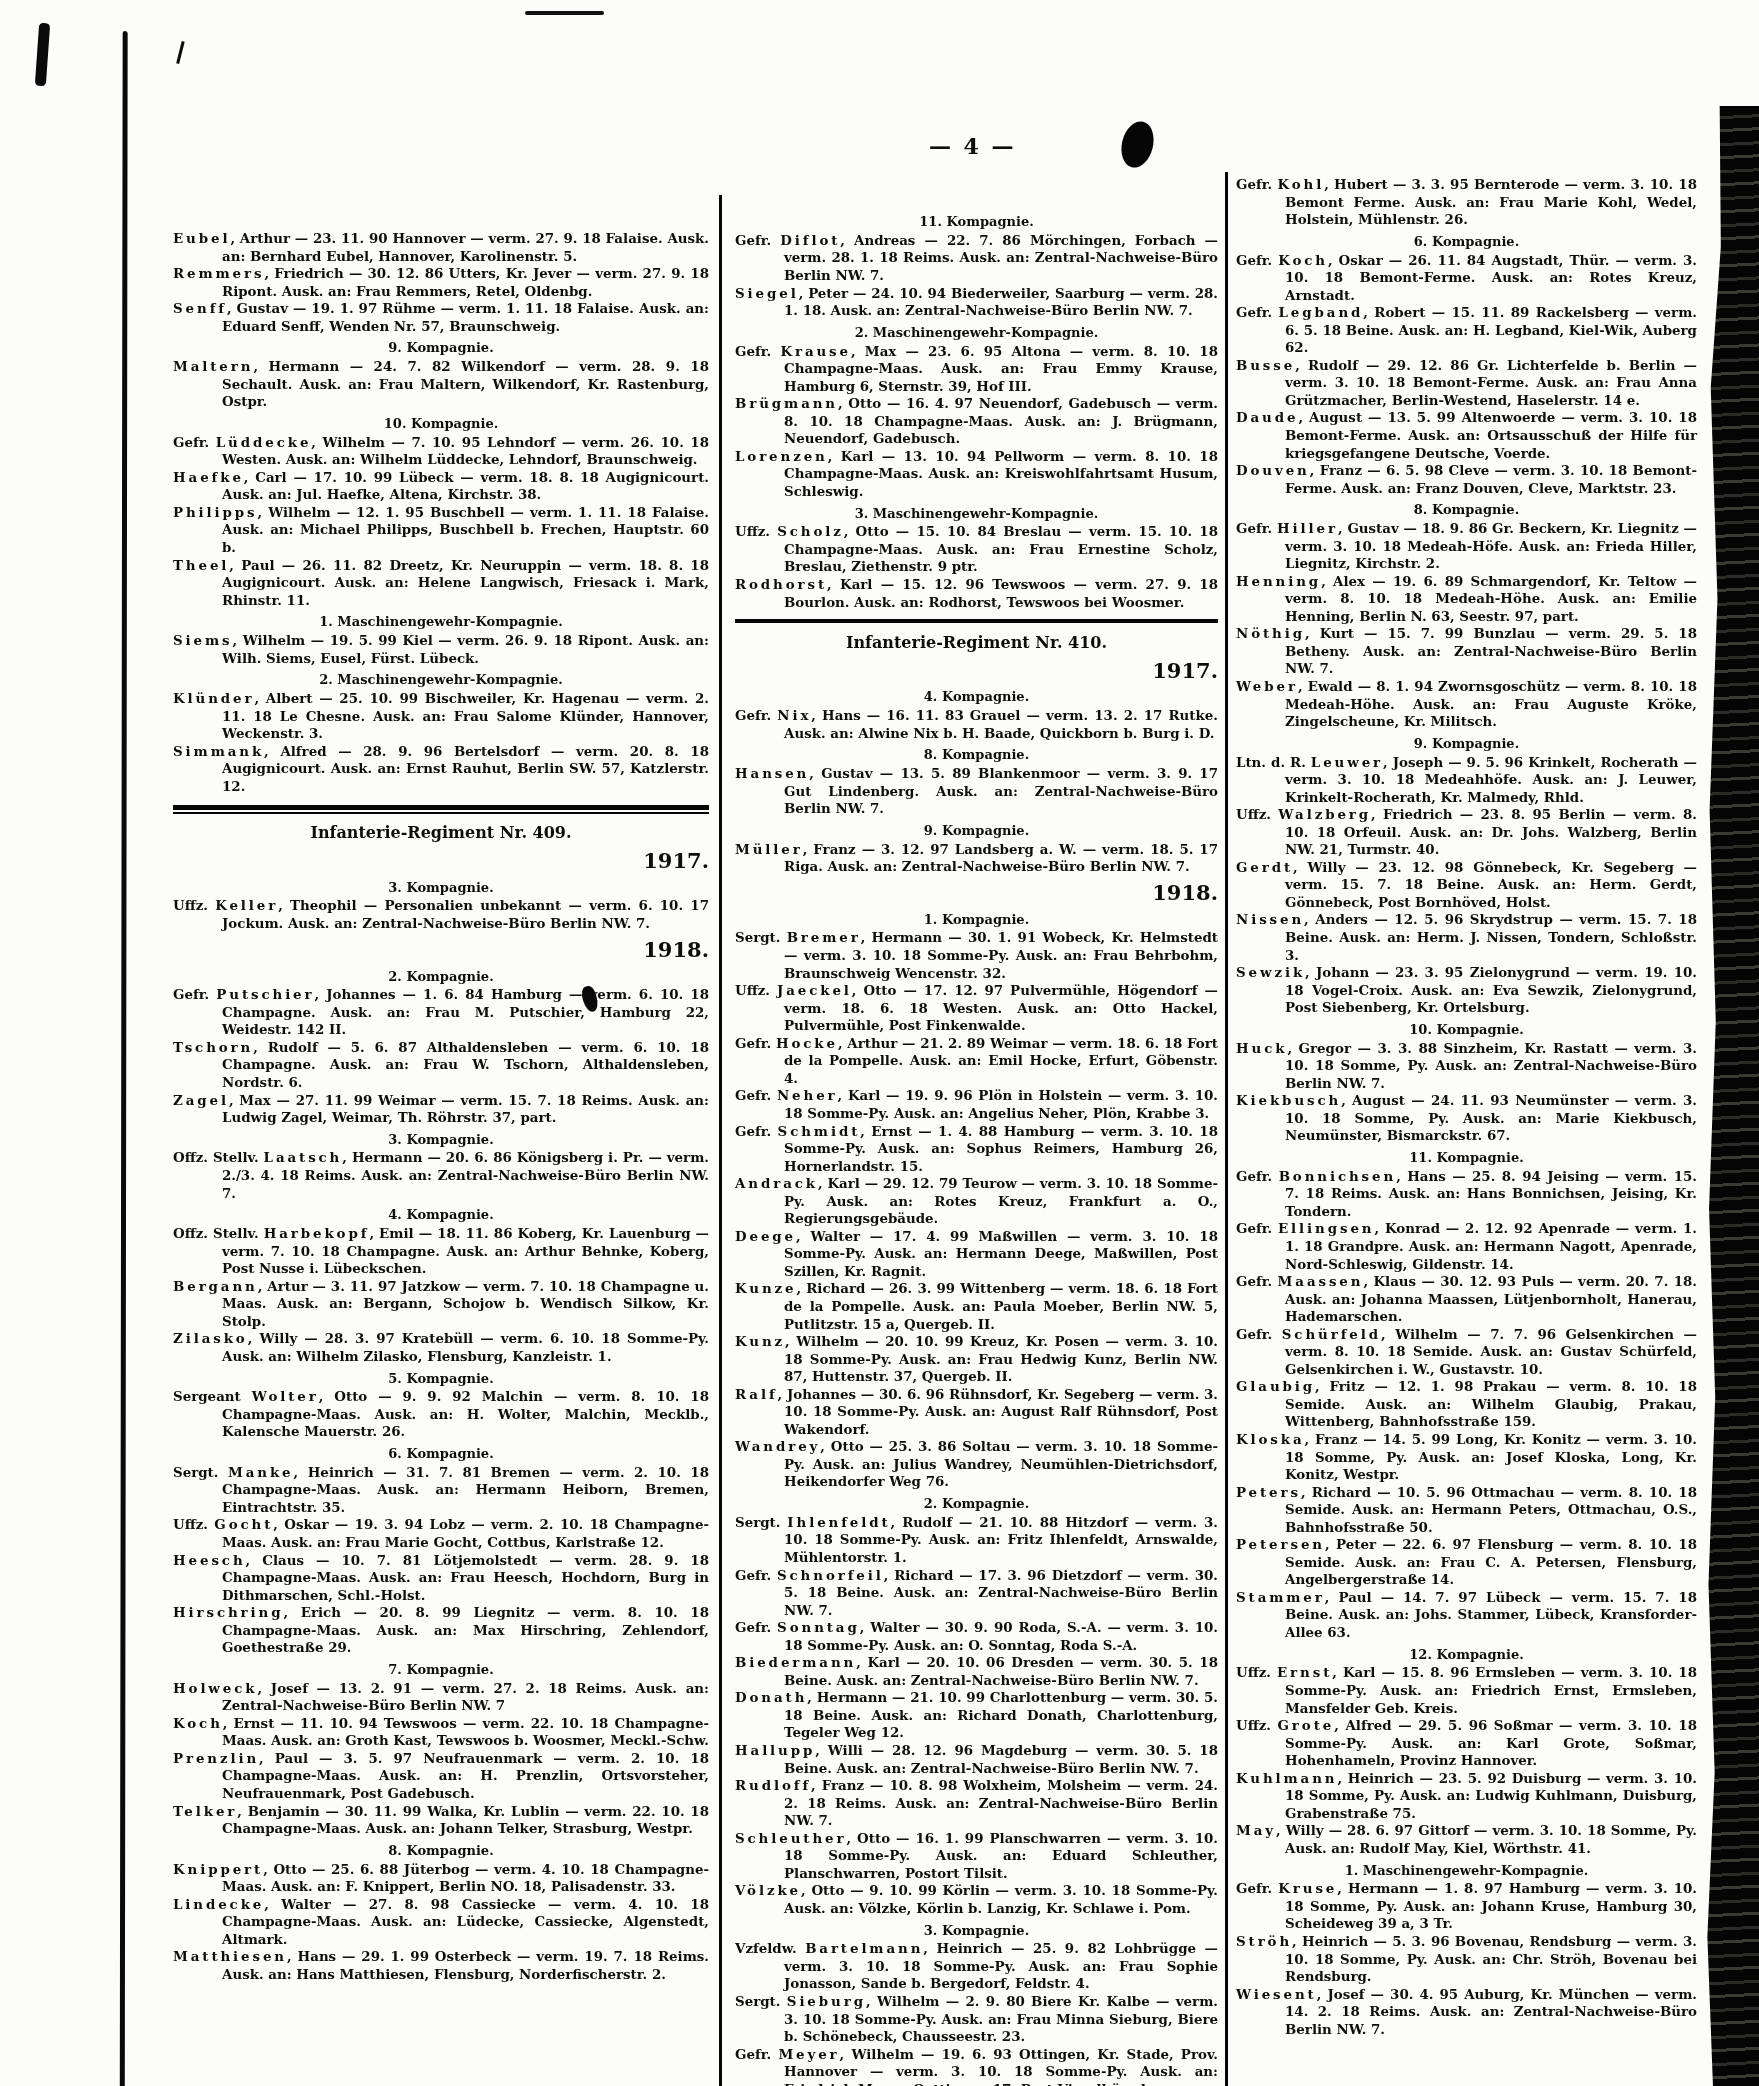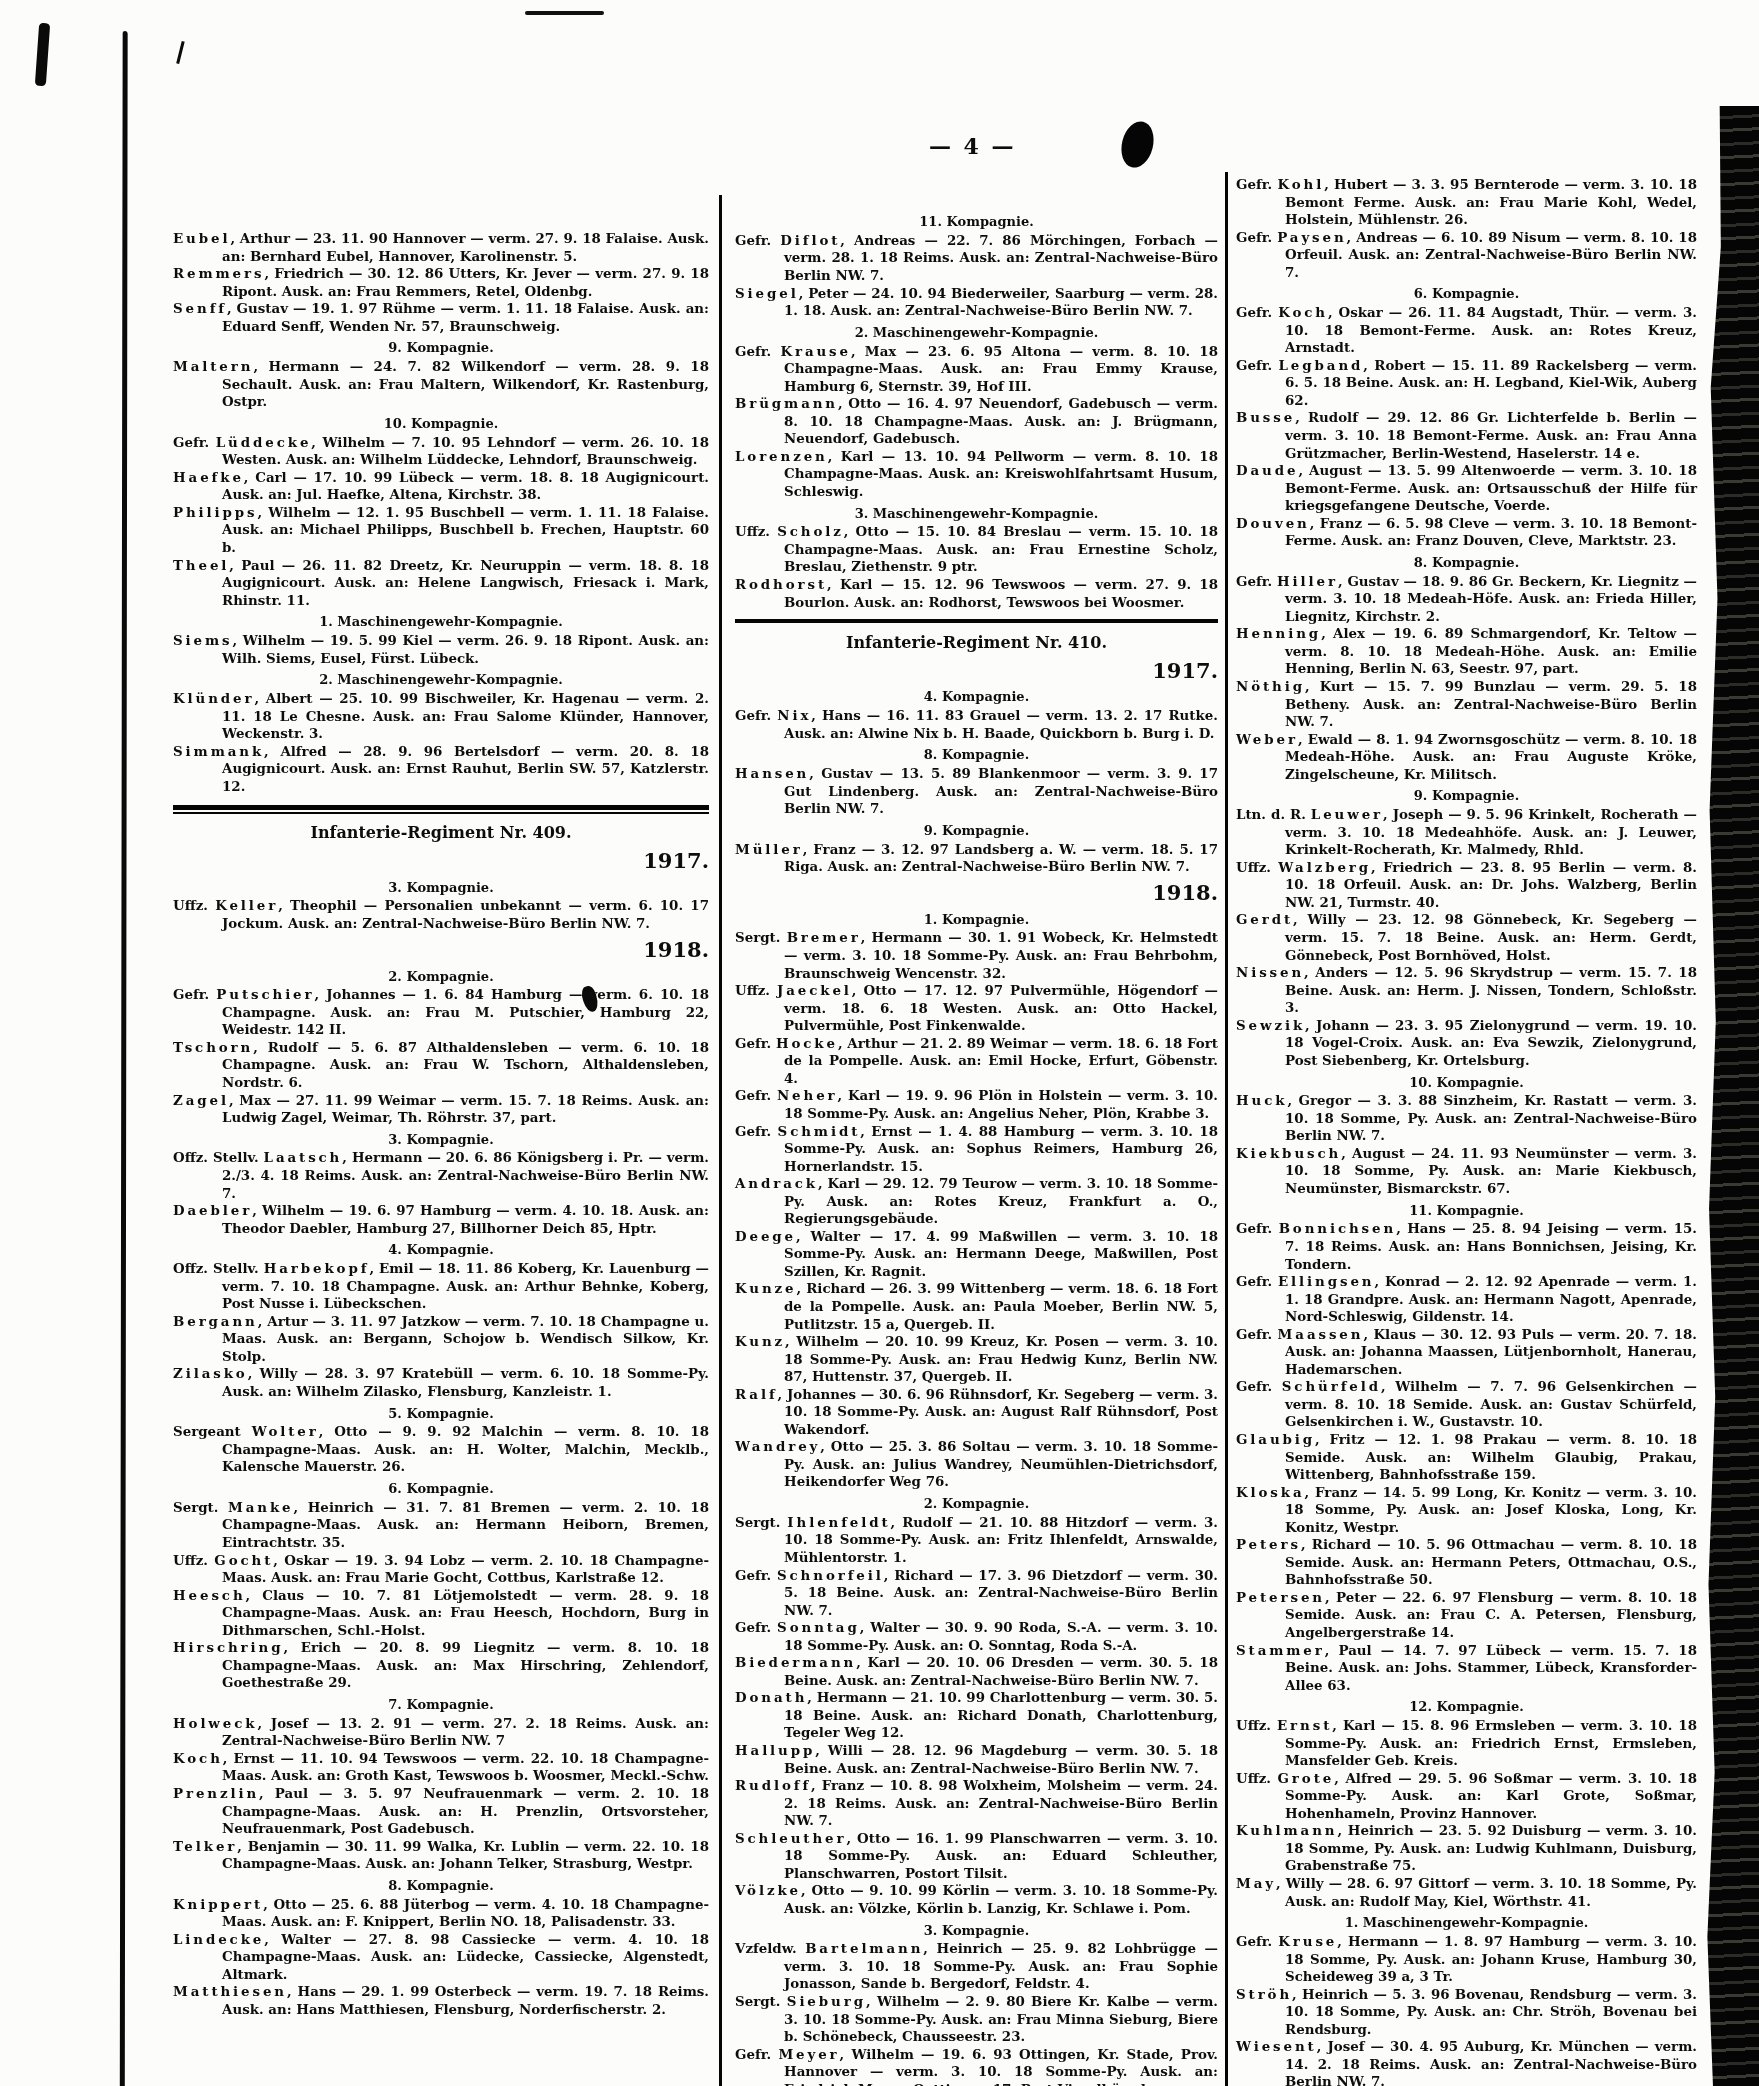--- a/index.html
+++ b/index.html
@@ -72,21 +72,20 @@
       <div class="year-header">1917.</div>
       <div class="company-header">3. Kompagnie.</div>
       <div class="entry"><span class="rank">Uffz. </span><span class="surname">Keller</span>, Theophil — Personalien unbekannt — verm. 6. 10. 17 Jockum. Ausk. an: Zentral-Nachweise-Büro Berlin NW. 7.</div>
       <div class="year-header">1918.</div>
       <div class="company-header">2. Kompagnie.</div>
       <div class="entry"><span class="rank">Gefr. </span><span class="surname">Putschier</span>, Johannes — 1. 6. 84 Hamburg — verm. 6. 10. 18 Champagne. Ausk. an: Frau M. Putschier, Hamburg 22, Weidestr. 142 II.</div>
       <div class="entry"><span class="surname">Tschorn</span>, Rudolf — 5. 6. 87 Althaldensleben — verm. 6. 10. 18 Champagne. Ausk. an: Frau W. Tschorn, Althaldensleben, Nordstr. 6.</div>
       <div class="entry"><span class="surname">Zagel</span>, Max — 27. 11. 99 Weimar — verm. 15. 7. 18 Reims. Ausk. an: Ludwig Zagel, Weimar, Th. Röhrstr. 37, part.</div>
       <div class="company-header">3. Kompagnie.</div>
       <div class="entry"><span class="rank">Offz. Stellv. </span><span class="surname">Laatsch</span>, Hermann — 20. 6. 86 Königsberg i. Pr. — verm. 2./3. 4. 18 Reims. Ausk. an: Zentral-Nachweise-Büro Berlin NW. 7.</div>
-      <div class="entry"><span class="surname">Daebler</span>, Wilhelm — 19. 6. 97 Hamburg — verm. 4. 10. 18. Ausk. an: Theodor Daebler, Hamburg 27, Billhorner Deich 85, Hptr.</div>
       <div class="company-header">4. Kompagnie.</div>
       <div class="entry"><span class="rank">Offz. Stellv. </span><span class="surname">Harbekopf</span>, Emil — 18. 11. 86 Koberg, Kr. Lauenburg — verm. 7. 10. 18 Champagne. Ausk. an: Arthur Behnke, Koberg, Post Nusse i. Lübeckschen.</div>
       <div class="entry"><span class="surname">Bergann</span>, Artur — 3. 11. 97 Jatzkow — verm. 7. 10. 18 Champagne u. Maas. Ausk. an: Bergann, Schojow b. Wendisch Silkow, Kr. Stolp.</div>
       <div class="entry"><span class="surname">Zilasko</span>, Willy — 28. 3. 97 Kratebüll — verm. 6. 10. 18 Somme-Py. Ausk. an: Wilhelm Zilasko, Flensburg, Kanzleistr. 1.</div>
       <div class="company-header">5. Kompagnie.</div>
       <div class="entry"><span class="rank">Sergeant </span><span class="surname">Wolter</span>, Otto — 9. 9. 92 Malchin — verm. 8. 10. 18 Champagne-Maas. Ausk. an: H. Wolter, Malchin, Mecklb., Kalensche Mauerstr. 26.</div>
       <div class="company-header">6. Kompagnie.</div>
       <div class="entry"><span class="rank">Sergt. </span><span class="surname">Manke</span>, Heinrich — 31. 7. 81 Bremen — verm. 2. 10. 18 Champagne-Maas. Ausk. an: Hermann Heiborn, Bremen, Eintrachtstr. 35.</div>
       <div class="entry"><span class="rank">Uffz. </span><span class="surname">Gocht</span>, Oskar — 19. 3. 94 Lobz — verm. 2. 10. 18 Champagne-Maas. Ausk. an: Frau Marie Gocht, Cottbus, Karlstraße 12.</div>
       <div class="entry"><span class="surname">Heesch</span>, Claus — 10. 7. 81 Lötjemolstedt — verm. 28. 9. 18 Champagne-Maas. Ausk. an: Frau Heesch, Hochdorn, Burg in Dithmarschen, Schl.-Holst.</div>
@@ -144,21 +143,20 @@
       <div class="entry"><span class="surname">Rudloff</span>, Franz — 10. 8. 98 Wolxheim, Molsheim — verm. 24. 2. 18 Reims. Ausk. an: Zentral-Nachweise-Büro Berlin NW. 7.</div>
       <div class="entry"><span class="surname">Schleuther</span>, Otto — 16. 1. 99 Planschwarren — verm. 3. 10. 18 Somme-Py. Ausk. an: Eduard Schleuther, Planschwarren, Postort Tilsit.</div>
       <div class="entry"><span class="surname">Völzke</span>, Otto — 9. 10. 99 Körlin — verm. 3. 10. 18 Somme-Py. Ausk. an: Völzke, Körlin b. Lanzig, Kr. Schlawe i. Pom.</div>
       <div class="company-header">3. Kompagnie.</div>
       <div class="entry"><span class="rank">Vzfeldw. </span><span class="surname">Bartelmann</span>, Heinrich — 25. 9. 82 Lohbrügge — verm. 3. 10. 18 Somme-Py. Ausk. an: Frau Sophie Jonasson, Sande b. Bergedorf, Feldstr. 4.</div>
       <div class="entry"><span class="rank">Sergt. </span><span class="surname">Sieburg</span>, Wilhelm — 2. 9. 80 Biere Kr. Kalbe — verm. 3. 10. 18 Somme-Py. Ausk. an: Frau Minna Sieburg, Biere b. Schönebeck, Chausseestr. 23.</div>
       <div class="entry"><span class="rank">Gefr. </span><span class="surname">Meyer</span>, Wilhelm — 19. 6. 93 Ottingen, Kr. Stade, Prov. Hannover — verm. 3. 10. 18 Somme-Py. Ausk. an: Friedrich Meyer, Oettingen 17, Post Visselhövede.</div>
     </div>
   <div class="col" id="col3">
       <div class="entry"><span class="rank">Gefr. </span><span class="surname">Kohl</span>, Hubert — 3. 3. 95 Bernterode — verm. 3. 10. 18 Bemont Ferme. Ausk. an: Frau Marie Kohl, Wedel, Holstein, Mühlenstr. 26.</div>
-      <div class="entry"><span class="rank">Gefr. </span><span class="surname">Paysen</span>, Andreas — 6. 10. 89 Nisum — verm. 8. 10. 18 Orfeuil. Ausk. an: Zentral-Nachweise-Büro Berlin NW. 7.</div>
       <div class="company-header">6. Kompagnie.</div>
       <div class="entry"><span class="rank">Gefr. </span><span class="surname">Koch</span>, Oskar — 26. 11. 84 Augstadt, Thür. — verm. 3. 10. 18 Bemont-Ferme. Ausk. an: Rotes Kreuz, Arnstadt.</div>
       <div class="entry"><span class="rank">Gefr. </span><span class="surname">Legband</span>, Robert — 15. 11. 89 Rackelsberg — verm. 6. 5. 18 Beine. Ausk. an: H. Legband, Kiel-Wik, Auberg 62.</div>
       <div class="entry"><span class="surname">Busse</span>, Rudolf — 29. 12. 86 Gr. Lichterfelde b. Berlin — verm. 3. 10. 18 Bemont-Ferme. Ausk. an: Frau Anna Grützmacher, Berlin-Westend, Haselerstr. 14 e.</div>
       <div class="entry"><span class="surname">Daude</span>, August — 13. 5. 99 Altenwoerde — verm. 3. 10. 18 Bemont-Ferme. Ausk. an: Ortsausschuß der Hilfe für kriegsgefangene Deutsche, Voerde.</div>
       <div class="entry"><span class="surname">Douven</span>, Franz — 6. 5. 98 Cleve — verm. 3. 10. 18 Bemont-Ferme. Ausk. an: Franz Douven, Cleve, Marktstr. 23.</div>
       <div class="company-header">8. Kompagnie.</div>
       <div class="entry"><span class="rank">Gefr. </span><span class="surname">Hiller</span>, Gustav — 18. 9. 86 Gr. Beckern, Kr. Liegnitz — verm. 3. 10. 18 Medeah-Höfe. Ausk. an: Frieda Hiller, Liegnitz, Kirchstr. 2.</div>
       <div class="entry"><span class="surname">Henning</span>, Alex — 19. 6. 89 Schmargendorf, Kr. Teltow — verm. 8. 10. 18 Medeah-Höhe. Ausk. an: Emilie Henning, Berlin N. 63, Seestr. 97, part.</div>
       <div class="entry"><span class="surname">Nöthig</span>, Kurt — 15. 7. 99 Bunzlau — verm. 29. 5. 18 Betheny. Ausk. an: Zentral-Nachweise-Büro Berlin NW. 7.</div>

